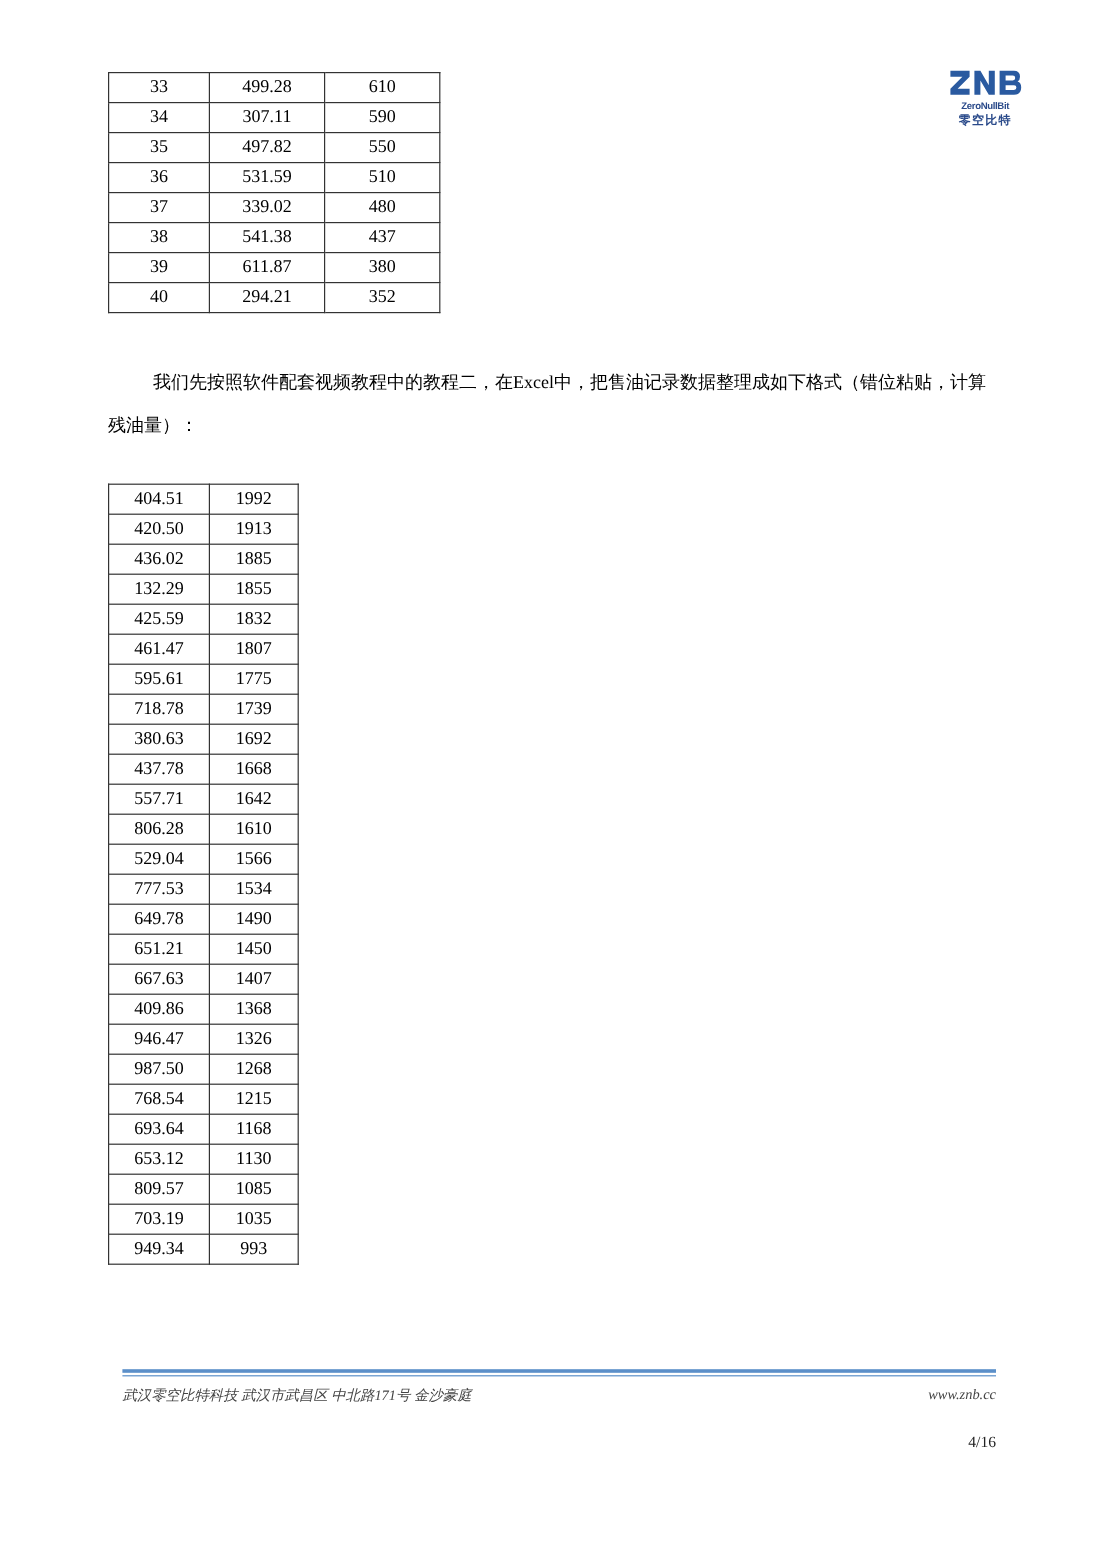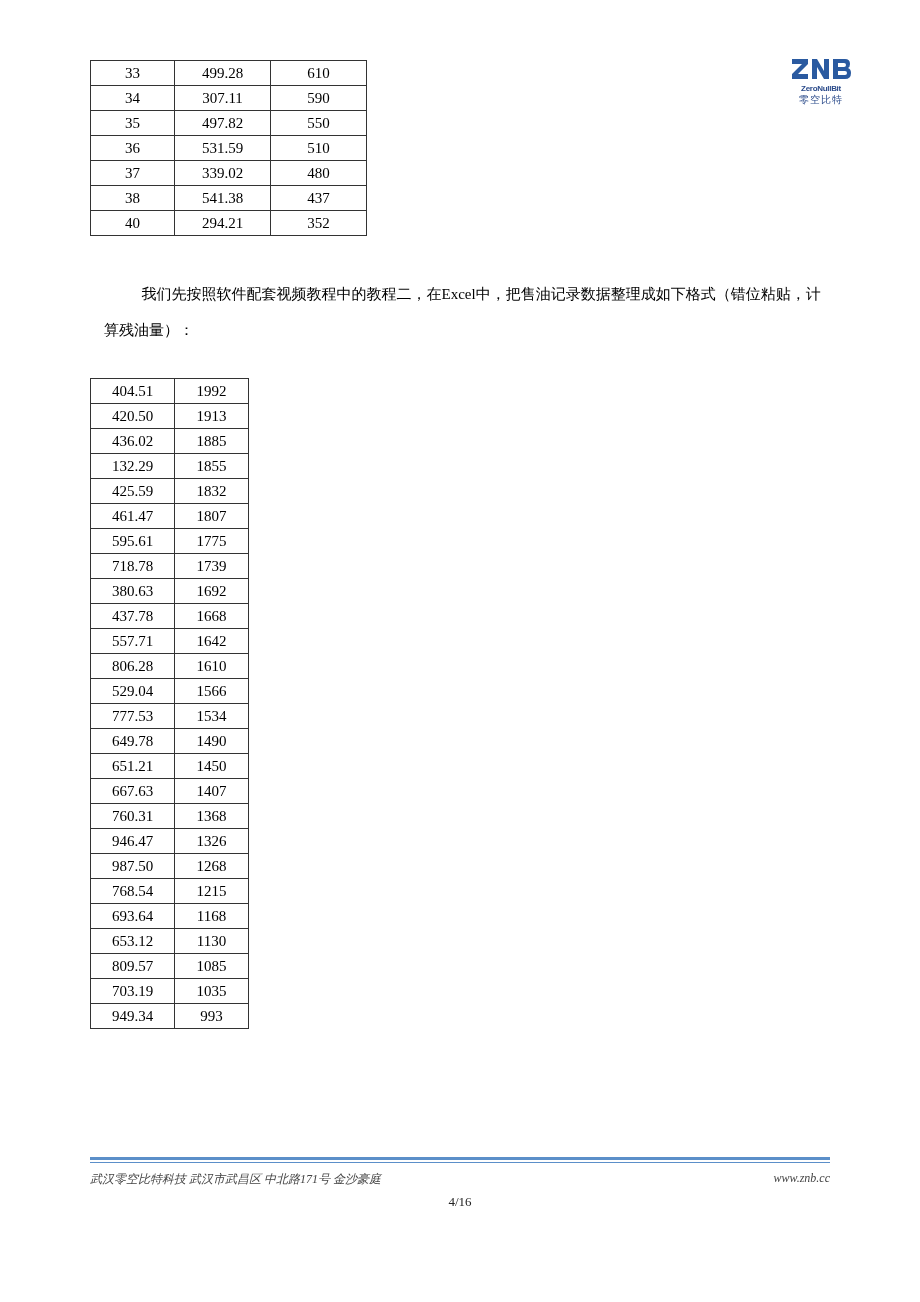--- a/index.html
+++ b/index.html
@@ -26,21 +26,21 @@
   .logo-sub {
     font-size: 8px;
     font-weight: bold;
     font-family: Liberation Sans, sans-serif;
     color: #2a4a8a;
     letter-spacing: -0.3px;
     margin-top: 1px;
   }
   .logo-cn {
     font-size: 10px;
-    font-weight: normal;
+    font-weight: bold;
     color: #2a4a8a;
     letter-spacing: 1px;
   }
   table.data-table {
     border-collapse: collapse;
     font-size: 15px;
     font-family: "SimSun", serif;
   }
   table.data-table td {
     border: 1px solid #333;
@@ -55,47 +55,47 @@
   .t1c3 { width: 96px; }
   
   .t2c1 { width: 84px; }
   .t2c2 { width: 74px; }
   
   .no-top td { border-top: none; }
   
   .para {
     font-size: 15px;
     line-height: 2.4;
-    margin: 40px 0 30px 14px;
+    margin: 40px 0 30px 0;
     text-indent: 2.5em;
   }
   .footer {
     position: absolute;
     bottom: 50px;
-    left: 90px;
+    left: 102px;
     right: 90px;
   }
   .footer-line {
     border: none;
     border-top: 3px solid #5b8fc9;
     border-bottom: 1px solid #5b8fc9;
     height: 2px;
     margin: 0 0 8px 0;
   }
   .footer-text {
     font-style: italic;
     font-size: 12px;
     color: #444;
     display: flex;
     justify-content: space-between;
   }
   .page-num {
-    text-align: center;
+    text-align: right;
     font-size: 13px;
-    margin-top: 6px;
+    margin-top: 22px;
     color: #222;
   }
 </style>
 </head>
 <body>
 
 <div class="page">
 
   <div class="logo-area">
     <svg class="logo-svg" width="62" height="28" viewBox="0 0 62 28">
@@ -141,20 +141,25 @@
           <td>37</td>
           <td>339.02</td>
           <td>480</td>
         </tr>
         <tr>
           <td>38</td>
           <td>541.38</td>
           <td>437</td>
         </tr>
         <tr>
+          <td>39</td>
+          <td>611.87</td>
+          <td>380</td>
+        </tr>
+        <tr>
           <td>40</td>
           <td>294.21</td>
           <td>352</td>
         </tr>
       </tbody>
   </table>
 
   <p class="para">我们先按照软件配套视频教程中的教程二，在Excel中，把售油记录数据整理成如下格式（错位粘贴，计算残油量）：</p>
 
   <table class="data-table" id="table2">
@@ -225,21 +230,21 @@
         </tr>
         <tr>
           <td>651.21</td>
           <td>1450</td>
         </tr>
         <tr>
           <td>667.63</td>
           <td>1407</td>
         </tr>
         <tr>
-          <td>760.31</td>
+          <td>409.86</td>
           <td>1368</td>
         </tr>
         <tr>
           <td>946.47</td>
           <td>1326</td>
         </tr>
         <tr>
           <td>987.50</td>
           <td>1268</td>
         </tr>

